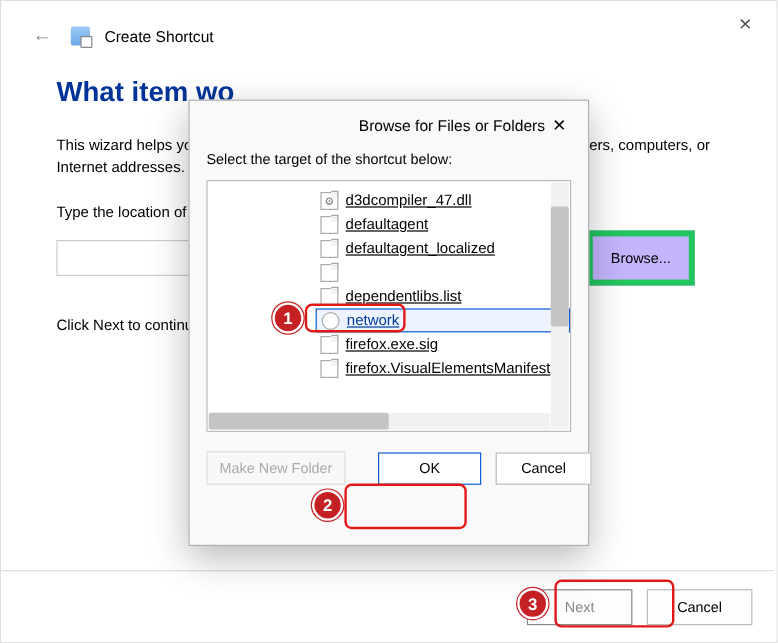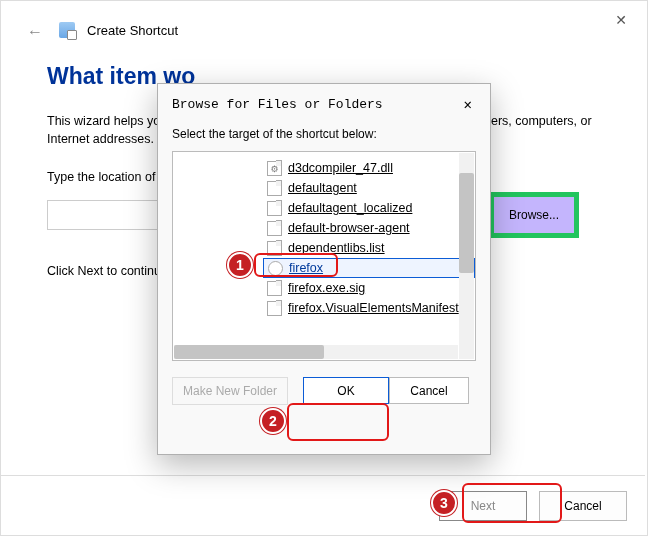--- a/index.html
+++ b/index.html
@@ -70,24 +70,23 @@
   
   .dialog {
     position: absolute;
     left: 156px; top: 82px;
     width: 334px; height: 372px;
     background: #f9f9f9;
     border: 1px solid #b0b0b0;
     box-shadow: 0 10px 30px rgba(0,0,0,.28);
   }
   .dlg-title {
-    display:flex; justify-content:space-between; align-items:center;
+    display:flex; justify-content:flex-end; align-items:center;
     padding: 10px 12px 6px 14px;
     font-size: 13px;
-    font-family: Liberation Mono, monospace;
   }
   .dlg-close { font-size: 14px; padding: 2px 6px; }
   .dlg-instr { padding: 6px 14px 10px 14px; font-size: 12px;}
   .tree-box {
     margin: 0 14px; height: 210px;
     border: 1px solid #bbb; background:#fff;
     position: relative; overflow: hidden;
   }
   .tree-list {
     list-style:none; margin:0; padding: 6px 0 6px 90px;
@@ -113,21 +112,21 @@
   }
   .tree-scrollbar{
     position:absolute; right:1px; top:1px; bottom:1px; width:15px; background:#f1f1f1;
   }
   .tree-thumb{
     position:absolute; right:0; top:20px; width:15px; height:100px; background:#c4c4c4; border-radius:2px;
   }
   .tree-hscroll{position:absolute;left:1px;right:17px;bottom:1px;height:14px;background:#f1f1f1;}
   .tree-hthumb{position:absolute;left:0;top:0;height:14px;width:150px;background:#c4c4c4;border-radius:2px;}
   .dlg-buttons{
-    display:flex; 
+    display:flex; gap:12px; align-items:center;
     padding: 16px 14px 0 14px;
   }
   .mk-btn{
     flex:0 0 auto; height:28px; min-width:116px;
     border:1px solid #ddd; background:#f8f8f8; color:#aaa; font:inherit;
   }
   .ok-btn{
     height:27px; min-width:86px; border:1px solid #0b5cd6; background:#fff; font:inherit;margin-left:15px;
   }
   .cancel-btn{
@@ -187,29 +186,28 @@
         <li>
           <span class="fi file"></span>
           <span>defaultagent</span>
         </li>
         <li>
           <span class="fi file"></span>
           <span>defaultagent_localized</span>
         </li>
         <li>
           <span class="fi exe"></span>
-          <span>default-browser-agent</span>
         </li>
         <li>
           <span class="fi file"></span>
           <span>dependentlibs.list</span>
         </li>
         <li class="selected">
           <span class="fi firefox"></span>
-          <span>firefox</span>
+          <span>network</span>
         </li>
         <li>
           <span class="fi file"></span>
           <span>firefox.exe.sig</span>
         </li>
         <li>
           <span class="fi file"></span>
           <span>firefox.VisualElementsManifest</span>
         </li>
       </ul>

